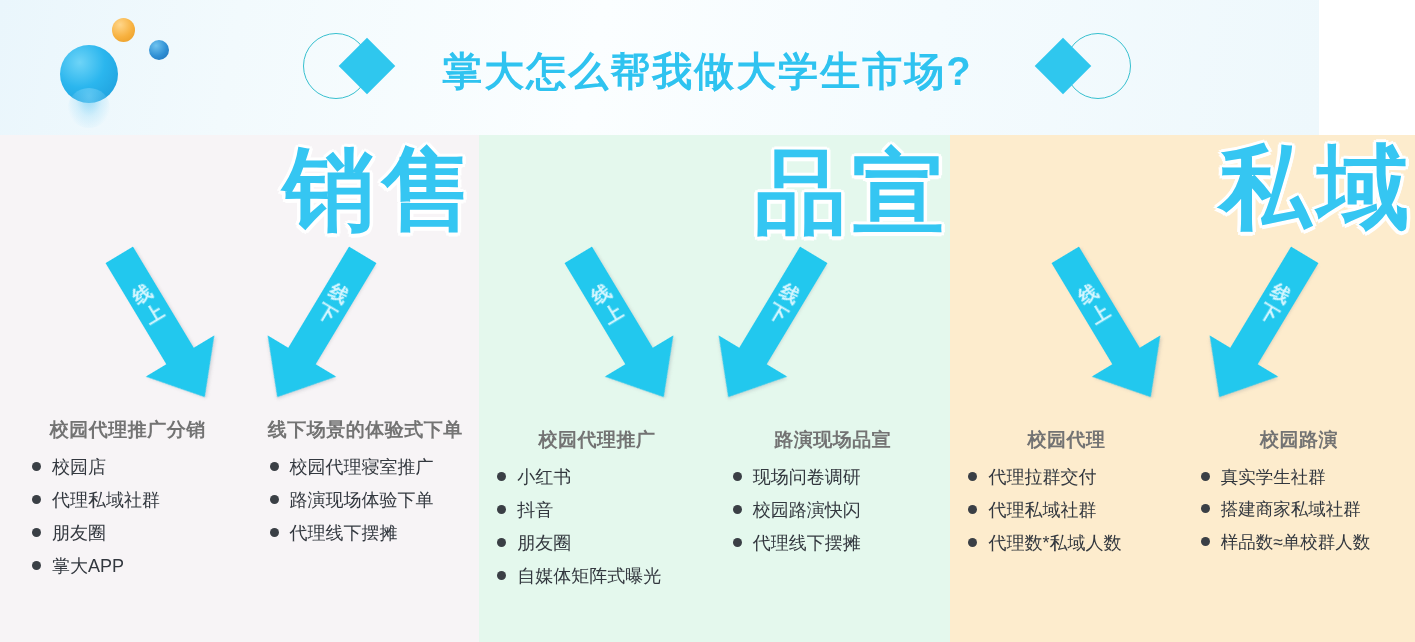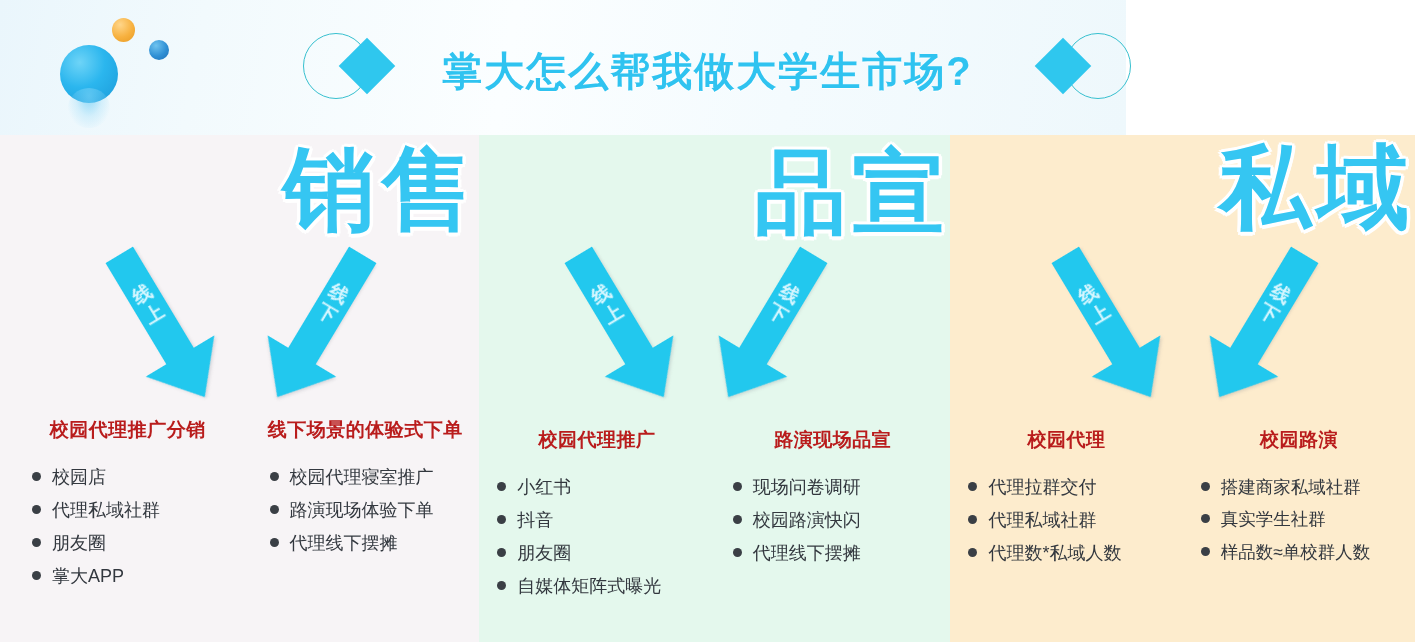--- a/index.html
+++ b/index.html
@@ -5,21 +5,21 @@
   * { margin:0; padding:0; box-sizing:border-box; }
   html,body { width:1415px; height:642px; }
   body {
     font-family:"Liberation Sans","DejaVu Sans",sans-serif;
     background:#ffffff; overflow:hidden; position:relative;
   }
   #stage { position:relative; width:1415px; height:642px; overflow:hidden; }
 
   
   #header {
-    position:absolute; left:0; top:0; width:1126px; height:135px;
+    position:absolute; left:0; top:0; width:1319px; height:135px;
     background:linear-gradient(100deg,#eaf6fc 0%,#f2fafd 18%,#fbfeff 45%,#f4fbfe 70%,#eef8fc 100%);
   }
   .sphere { position:absolute; border-radius:50%; }
   #sphere-large {
     left:60px; top:45px; width:58px; height:58px;
     background:radial-gradient(circle at 34% 30%,#6ed4f7 0%,#2bb6ee 45%,#1b9ad8 100%);
   }
   #sphere-glow {
     position:absolute; left:68px; top:88px; width:42px; height:40px;
     background:radial-gradient(ellipse at 50% 20%,rgba(110,205,245,.75) 0%,rgba(140,215,248,.28) 45%,rgba(255,255,255,0) 78%);
@@ -95,22 +95,22 @@
   #panel-0 .arrow-offline { left:280px; top:0; }
   #panel-1 .arrow-online  { left:102px; top:0; }
   #panel-1 .arrow-offline { left:252px; top:0; }
   #panel-2 .arrow-online  { left:118px; top:0; }
   #panel-2 .arrow-offline { left:272px; top:0; }
 
   
   .lists { position:absolute; top:282px; left:0; width:100%; display:flex; }
   .list-col { flex:1 1 0; padding:0 4px; }
   .list-title {
-    text-align:center; font-size:19px; font-weight:bold; color:#b91c1c;
-    margin-bottom:20px; letter-spacing:.5px; white-space:nowrap;
+    text-align:center; font-size:19px; font-weight:bold; color:#737373;
+    margin-bottom:10px; letter-spacing:.5px; white-space:nowrap;
   }
   .list-items { list-style:none; padding-left:14px; }
   .list-items li {
     display:flex; align-items:flex-start; gap:11px;
     font-size:18px; color:#33383f; line-height:1.62;
     margin-bottom:4px; white-space:nowrap;
   }
   .bullet {
     width:9px; height:9px; border-radius:50%; background:#3a3f45;
     margin-top:9px; flex:0 0 9px;
@@ -320,25 +320,25 @@
                 <span class="bullet"></span>
                 <span>代理数*私域人数</span>
               </li>
           </ul>
         </div>
         <div class="list-col">
           <div class="list-title">校园路演</div>
           <ul class="list-items">
             <li>
                 <span class="bullet"></span>
+                <span>真实学生社群</span>
+              </li>
+            <li>
+                <span class="bullet"></span>
                 <span>搭建商家私域社群</span>
-              </li>
-            <li>
-                <span class="bullet"></span>
-                <span>真实学生社群</span>
               </li>
             <li>
                 <span class="bullet"></span>
                 <span>样品数≈单校群人数</span>
               </li>
           </ul>
         </div>
       </div>
     </div>
 

